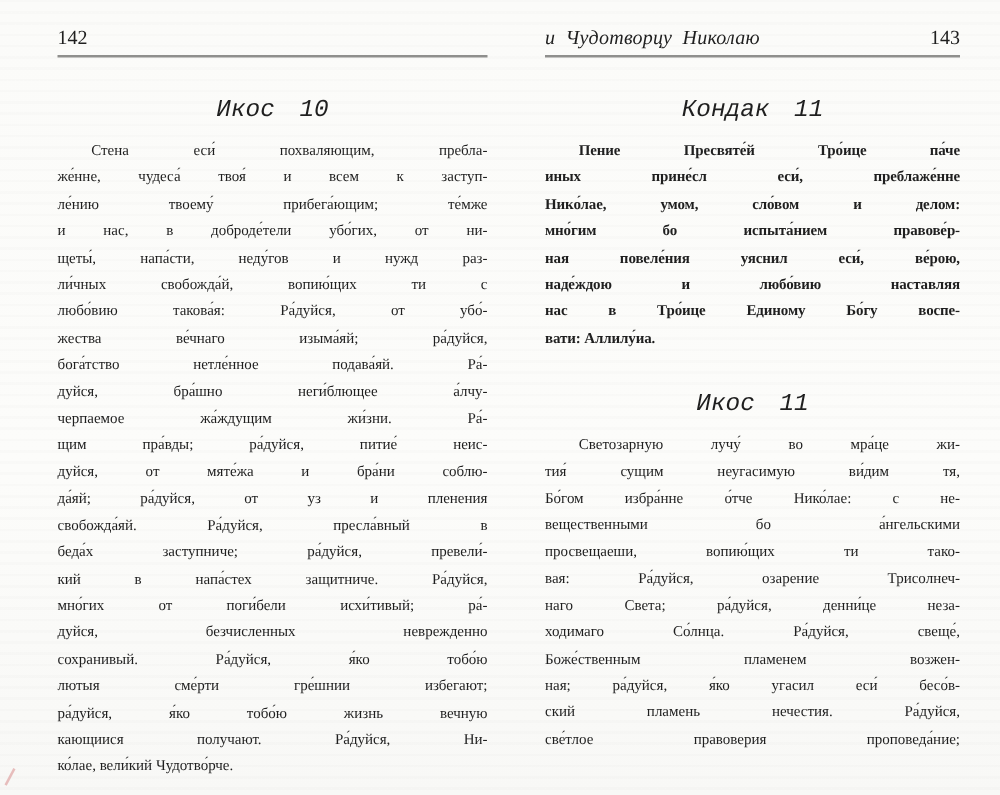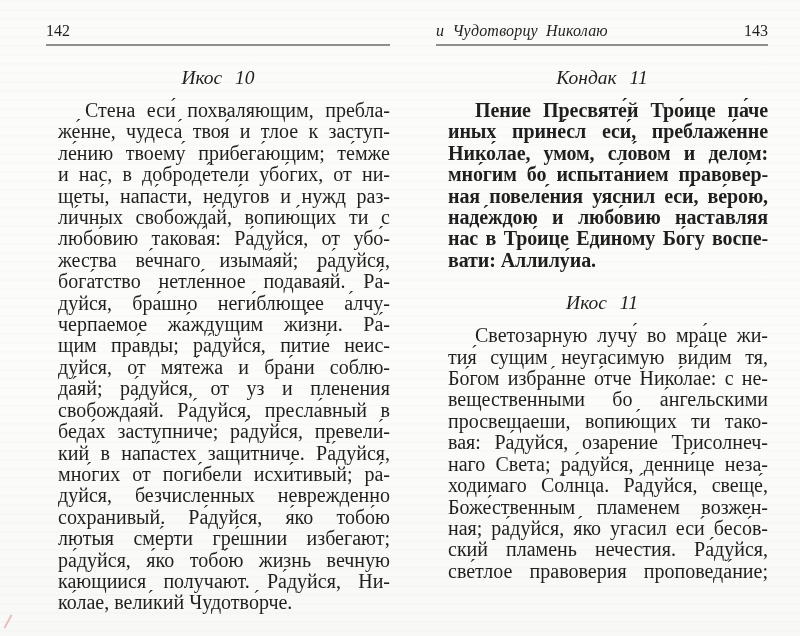--- a/index.html
+++ b/index.html
@@ -42,35 +42,35 @@
     letter-spacing: 0.2px;
   }
   .pagenum { font-style: normal; }
 
   .section-heading {
     font-style: italic;
     font-size: 19.5px;
     line-height: 22px;
     text-align: center;
     word-spacing: 8px;
-    margin-top: 21px;
+    margin-top: 31px;
     margin-bottom: 11px;
+    font-family: Liberation Mono, monospace;
   }
   .paragraph { margin: 0; }
   .paragraph.bold .line {
     font-weight: bold;
     letter-spacing: -0.1px;
   }
   .line {
-    font-size: 20px;
+    font-size: 12px;
     line-height: 21.4px;
     text-align: justify;
     text-align-last: justify;
     white-space: normal;
-    margin-left: 12px;
   }
   .line.indent { text-indent: 27px; }
   .line.flush  { text-align-last: left; }
 
   .corner-mark {
     position: absolute;
     left: 7px;
     bottom: 7px;
     width: 2px;
     height: 15px;
@@ -84,21 +84,21 @@
 <div class="book">
 
   <div class="page left">
     <div class="page-header">
       <span class="pagenum">142</span>
     </div>
     <div class="sections">
         <div class="section-heading">Икос 10</div>
         <div class="paragraph">
           <div class="line indent">Стена еси́ похваляющим, пребла-</div>
-          <div class="line">же́нне, чудеса́ твоя́ и тлое к заступ-</div>
+          <div class="line">же́нне, чудеса́ твоя́ и всем к заступ-</div>
           <div class="line">ле́нию твоему́ прибега́ющим; те́мже</div>
           <div class="line">и нас, в доброде́тели убо́гих, от ни-</div>
           <div class="line">щеты́, напа́сти, неду́гов и нужд раз-</div>
           <div class="line">ли́чных свобожда́й, вопию́щих ти с</div>
           <div class="line">любо́вию такова́я: Ра́дуйся, от убо́-</div>
           <div class="line">жества ве́чнаго изыма́яй; ра́дуйся,</div>
           <div class="line">бога́тство нетле́нное подава́яй. Ра́-</div>
           <div class="line">дуйся, бра́шно неги́блющее а́лчу-</div>
           <div class="line">черпаемое жа́ждущим жи́зни. Ра́-</div>
           <div class="line">щим пра́вды; ра́дуйся, питие́ неис-</div>

